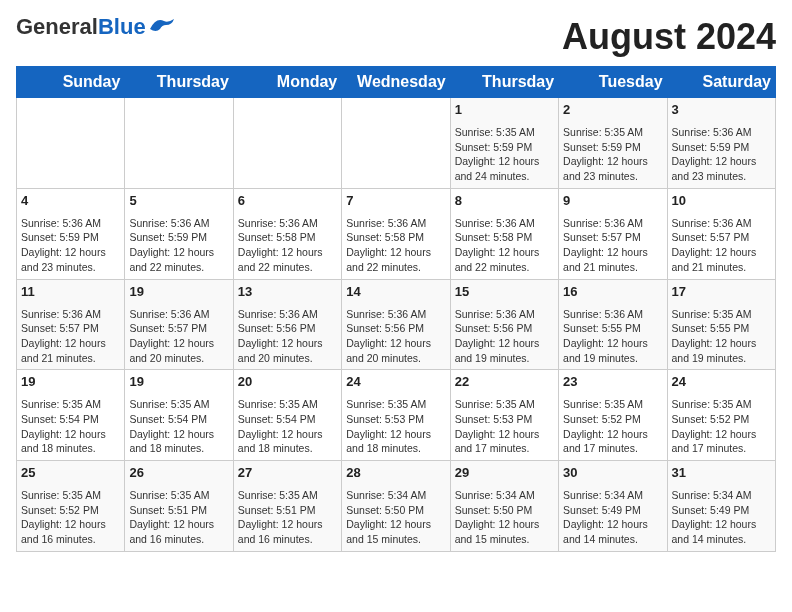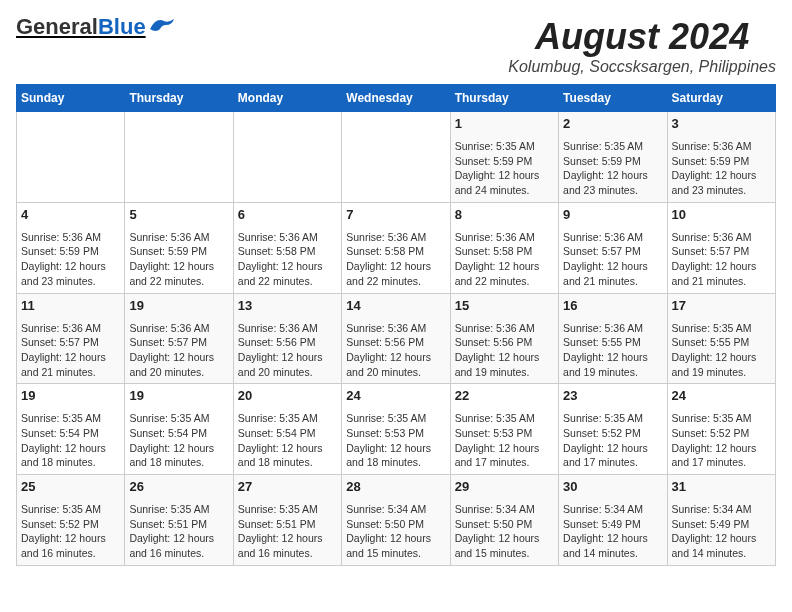--- a/index.html
+++ b/index.html
@@ -13,51 +13,49 @@
     .header-area {
       display: flex;
       justify-content: space-between;
       align-items: flex-start;
       margin-bottom: 8px;
     }
     .logo {
       display: flex;
       flex-direction: column;
       align-items: center;
-      text-decoration: underline;
     }
     .logo-row {
       display: flex;
       align-items: center;
     }
     .title-area {
-      text-align: center;
-      font-style: italic;
+      text-align: right;
     }
     .title-area h1 {
       font-size: 36px;
       font-weight: bold;
       color: #222;
     }
     .title-area h2 {
       font-size: 16px;
       font-weight: normal;
       color: #444;
     }
     .calendar {
       width: 100%;
       border-collapse: collapse;
       font-size: 11px;
     }
     .calendar thead tr th {
       background-color: #1565c0;
       color: #fff;
       padding: 6px 4px;
-      text-align: left;
-      font-size: 12px;
+      text-align: right;
+      font-size: 16px;
       font-weight: bold;
       border: 1px solid #1565c0;
     }
     .calendar tbody tr td {
       border: 1px solid #ccc;
       vertical-align: top;
       padding: 4px;
       width: 108px;
       min-height: 80px;
       background: #fff;
@@ -90,21 +88,20 @@
       <div style="font-size:22px;font-weight:bold;color:#333;line-height:1;">
         <span>General</span><span style="color:#1565c0;">Blue</span>
       </div>
       <svg width="28" height="20" viewBox="0 0 28 20" style="margin-left:2px;margin-top:-4px;">
         <path d="M2 14 Q8 2 16 6 Q20 8 26 4 Q24 10 18 10 Q14 10 12 14 Q8 18 2 14Z" fill="#1565c0"></path>
       </svg>
     </div>
   </div>
   <div class="title-area">
     <h1>August 2024</h1>
-    <h2>Kolumbug, Soccsksargen, Philippines</h2>
   </div>
 </div>
 
 <table class="calendar">
   <thead>
     <tr>
     <th>Sunday</th>
         <th>Thursday</th>
         <th>Monday</th>
         <th>Wednesday</th>

